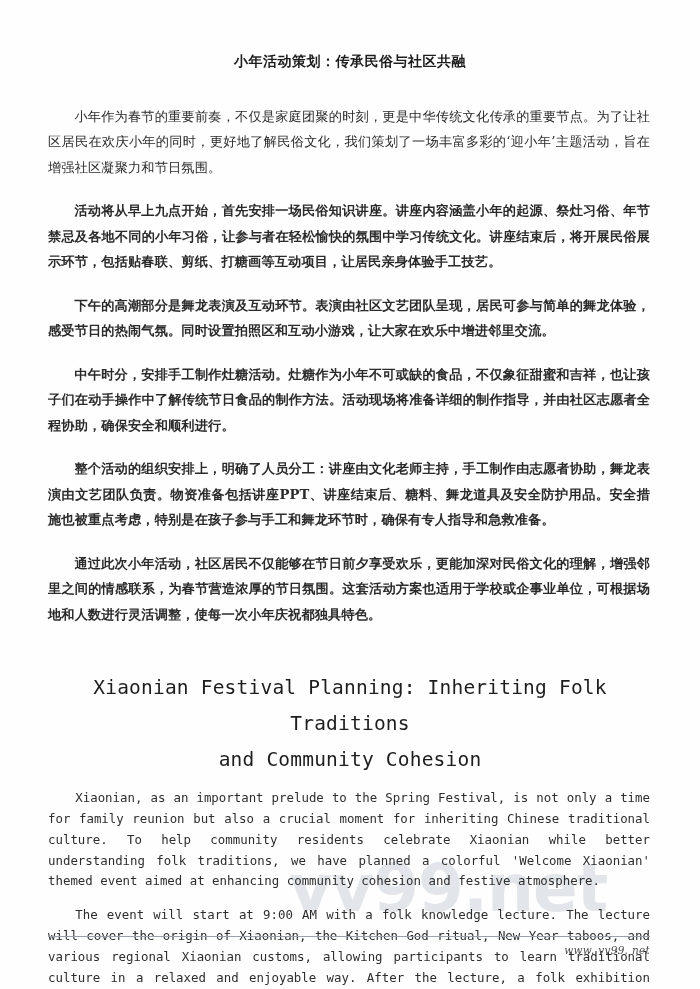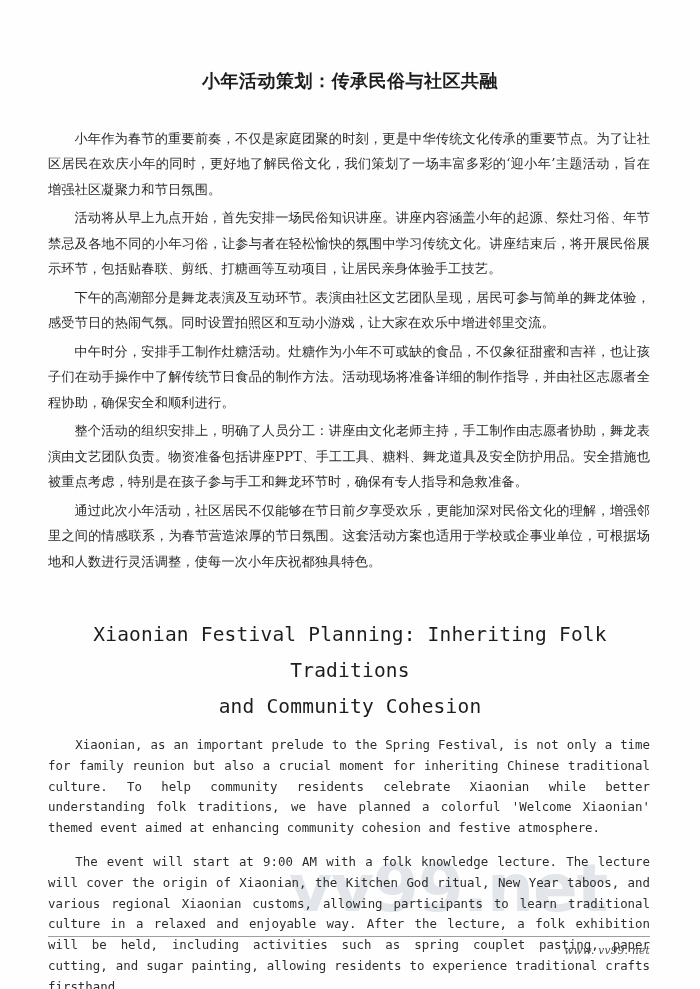--- a/index.html
+++ b/index.html
@@ -46,24 +46,24 @@
     position: relative;
     z-index: 2;
     padding: 0;
   }
 
   
   .cn-title {
     text-align: center;
     font-family: "DejaVu Sans", "Liberation Sans", sans-serif;
     font-weight: bold;
-    font-size: 18px;
+    font-size: 14px;
     color: #1d1d1d;
     letter-spacing: 0.5px;
-    margin: 17px;
+    margin: 0;
     padding-top: 53px;
     line-height: 1.2;
   }
 
   
   .cn-body {
     margin: 0;
     padding: 0 50px 0 48px;
   }
   .cn-p {
@@ -71,21 +71,21 @@
     font-size: 13.2px;
     line-height: 25.5px;
     color: #2a2a2a;
     text-align: justify;
     text-justify: inter-ideograph;
     margin: 0;
     text-indent: 2em;
     letter-spacing: 0.15px;
   }
   .cn-p.gap-first { margin-top: 34px; }
-  .cn-p.gap { margin-top: 3px; }
+  .cn-p.gap { margin-top: 18px; font-weight: bold; }
 
   
   .en-title {
     text-align: center;
     font-family: "DejaVu Sans Mono", "Liberation Mono", monospace;
     font-size: 19.5px;
     color: #1d1d1d;
     margin: 0;
     padding: 0 62px;
     line-height: 36px;
@@ -146,21 +146,21 @@
 
   <div class="content">
 
     <h1 class="cn-title">小年活动策划：传承民俗与社区共融</h1>
 
     <div class="cn-body">
       <p class="cn-p gap-first">小年作为春节的重要前奏，不仅是家庭团聚的时刻，更是中华传统文化传承的重要节点。为了让社区居民在欢庆小年的同时，更好地了解民俗文化，我们策划了一场丰富多彩的‘迎小年’主题活动，旨在增强社区凝聚力和节日氛围。</p>
       <p class="cn-p gap">活动将从早上九点开始，首先安排一场民俗知识讲座。讲座内容涵盖小年的起源、祭灶习俗、年节禁忌及各地不同的小年习俗，让参与者在轻松愉快的氛围中学习传统文化。讲座结束后，将开展民俗展示环节，包括贴春联、剪纸、打糖画等互动项目，让居民亲身体验手工技艺。</p>
       <p class="cn-p gap">下午的高潮部分是舞龙表演及互动环节。表演由社区文艺团队呈现，居民可参与简单的舞龙体验，感受节日的热闹气氛。同时设置拍照区和互动小游戏，让大家在欢乐中增进邻里交流。</p>
       <p class="cn-p gap">中午时分，安排手工制作灶糖活动。灶糖作为小年不可或缺的食品，不仅象征甜蜜和吉祥，也让孩子们在动手操作中了解传统节日食品的制作方法。活动现场将准备详细的制作指导，并由社区志愿者全程协助，确保安全和顺利进行。</p>
-      <p class="cn-p gap">整个活动的组织安排上，明确了人员分工：讲座由文化老师主持，手工制作由志愿者协助，舞龙表演由文艺团队负责。物资准备包括讲座PPT、手工工具、糖料、舞龙道具及安全防护用品。安全措施也被重点考虑，特别是在孩子参与手工和舞龙环节时，确保有专人指导和急救准备。</p>
+      <p class="cn-p gap">整个活动的组织安排上，明确了人员分工：讲座由文化老师主持，手工制作由志愿者协助，舞龙表演由文艺团队负责。物资准备包括讲座PPT、讲座结束后、糖料、舞龙道具及安全防护用品。安全措施也被重点考虑，特别是在孩子参与手工和舞龙环节时，确保有专人指导和急救准备。</p>
       <p class="cn-p gap">通过此次小年活动，社区居民不仅能够在节日前夕享受欢乐，更能加深对民俗文化的理解，增强邻里之间的情感联系，为春节营造浓厚的节日氛围。这套活动方案也适用于学校或企事业单位，可根据场地和人数进行灵活调整，使每一次小年庆祝都独具特色。</p>
     </div>
 
     <div class="en-title-wrap">
       <div class="en-title">Xiaonian Festival Planning: Inheriting Folk Traditions</div>
       <div class="en-title">and Community Cohesion</div>
     </div>
 
     <div class="en-body">
       <p class="en-p gap-first">Xiaonian, as an important prelude to the Spring Festival, is not only a time for family reunion but also a crucial moment for inheriting Chinese traditional culture. To help community residents celebrate Xiaonian while better understanding folk traditions, we have planned a colorful 'Welcome Xiaonian' themed event aimed at enhancing community cohesion and festive atmosphere.</p>

